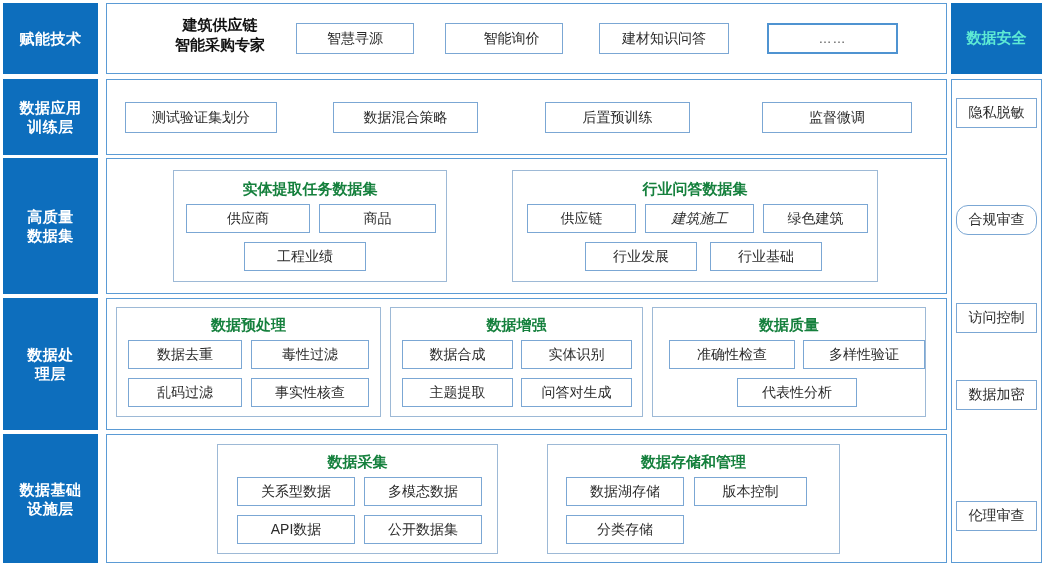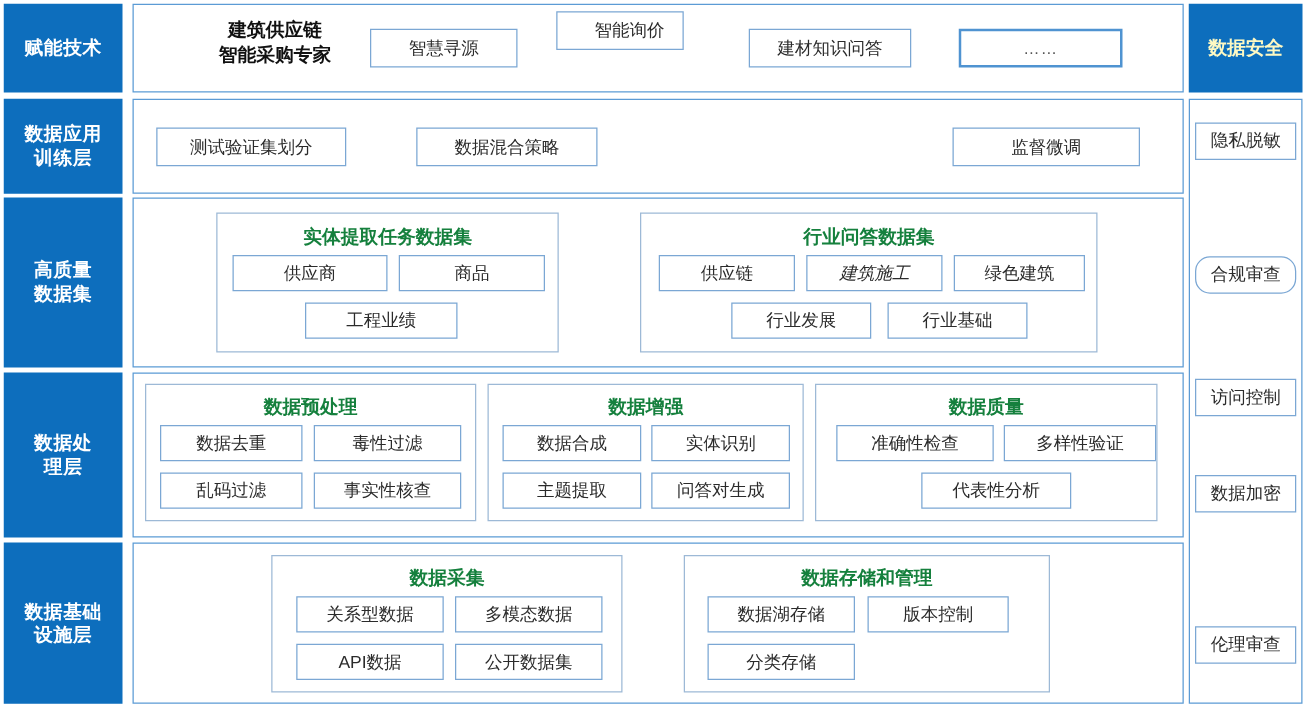--- a/index.html
+++ b/index.html
@@ -48,21 +48,21 @@
     border: 1px solid #5b9bd5;
     box-sizing: border-box;
   }
 
   
   .sec-header {
     position: absolute;
     left: 951px;
     width: 91px;
     background: #0d6ebd;
-    color: #fef9c3;
+    color: #5eead4;
     font-weight: bold;
     font-size: 15px;
     display: flex;
     align-items: center;
     justify-content: center;
     box-sizing: border-box;
   }
   .sec-panel {
     position: absolute;
     left: 951px;
@@ -154,28 +154,29 @@
   <div class="layer-label" style="top:434px;height:129px;">
     <span>数据基础
 设施层</span>
   </div>
 
   <div class="row-panel" style="top:3px;height:71px;width:841px;">
     <div class="brand" style="left:28px;top:11px;width:170px;">建筑供应链
 智能采购专家</div>
 
     <div class="chip" style="left:189px;top:19px;width:118px;height:31px;">智慧寻源</div>
-    <div class="chip" style="left:338px;top:5px;width:102px;height:31px;padding-left:15px;">智能询价</div>
+    <div class="chip" style="left:338px;top:19px;width:118px;height:31px;padding-left:15px;">智能询价</div>
     <div class="chip" style="left:492px;top:19px;width:130px;height:31px;">建材知识问答</div>
     <div class="chip strong dots" style="left:660px;top:19px;width:131px;height:31px;">……</div>
   </div>
 
   <div class="row-panel" style="top:79px;height:76px;width:841px;">
     <div class="chip" style="left:18px;top:22px;width:152px;height:31px;">测试验证集划分</div>
     <div class="chip" style="left:226px;top:22px;width:145px;height:31px;">数据混合策略</div>
+    <div class="chip" style="left:438px;top:22px;width:145px;height:31px;">后置预训练</div>
     <div class="chip" style="left:655px;top:22px;width:150px;height:31px;">监督微调</div>
   </div>
 
   <div class="row-panel" style="top:158px;height:136px;width:841px;">
 
     <div class="group" style="left:66px;top:11px;width:274px;height:112px;">
       <div class="group-title" style="top:9px;">实体提取任务数据集</div>
       <div class="chip" style="left:12px;top:33px;width:124px;height:29px;">供应商</div>
       <div class="chip" style="left:145px;top:33px;width:117px;height:29px;">商品</div>
       <div class="chip" style="left:70px;top:71px;width:122px;height:29px;">工程业绩</div>

